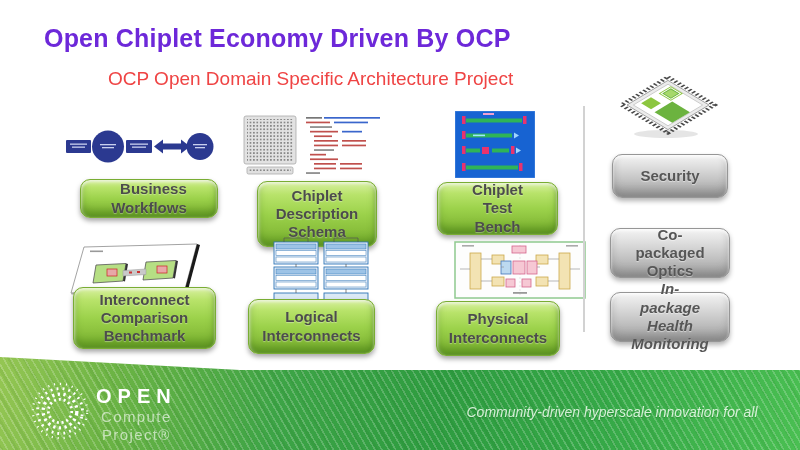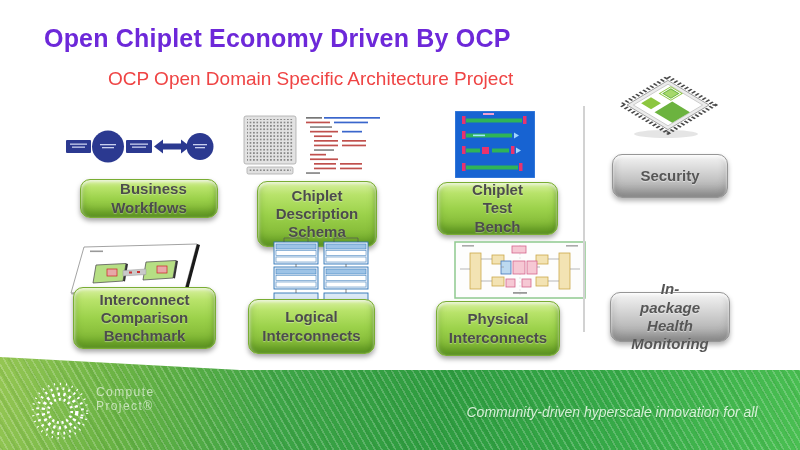--- a/index.html
+++ b/index.html
@@ -47,21 +47,21 @@
     clip-path:polygon(0 0, 30% 14%, 100% 14%, 100% 100%, 0 100%);
   }
   .footer-stripes {
     position:absolute; left:0; top:0; width:100%; height:100%;
     background:repeating-linear-gradient(60deg, rgba(255,255,255,0.20) 0px, rgba(255,255,255,0.20) 1.6px, rgba(255,255,255,0) 1.6px, rgba(255,255,255,0) 6px),
                repeating-linear-gradient(60deg, rgba(0,70,0,0.06) 0px, rgba(0,70,0,0.06) 3px, rgba(0,70,0,0) 3px, rgba(0,70,0,0) 13px);
   }
   .logo-burst { position:absolute; left:30px; top:24px; width:60px; height:60px; }
   .logo-text { position:absolute; left:96px; top:28px; }
   .logo-open { font-size:20px; font-weight:bold; letter-spacing:6px; color:#ffffff; }
-  .logo-sub  { font-size:12px; color:rgba(255,255,255,0.60); letter-spacing:1.4px; line-height:1.2; }
+  .logo-sub  { font-size:15px; color:rgba(255,255,255,0.60); letter-spacing:1.4px; line-height:1.2;text-align:center; }
   .tagline {
     position:absolute; left:462px; top:47px; width:300px; text-align:center;
     font-style:italic; font-size:14px; color:rgba(240,255,240,0.85);
     text-shadow:0 1px 1px rgba(0,60,0,0.25);
   }
 </style>
 </head>
 <body>
 
 <div class="slide">
@@ -247,37 +247,40 @@
       <rect x="-29" y="-29" width="58" height="58" fill="#ececec" stroke="#9a9a9a" stroke-width="1"></rect>
       <rect x="-24.5" y="-24.5" width="49" height="49" fill="#ffffff" stroke="#c8c8c8" stroke-width="1"></rect>
       <rect x="-1" y="-7" width="25" height="25" fill="#6cb33f"></rect>
       <rect x="-21" y="3" width="14" height="14" fill="#8cc63f"></rect>
       <rect x="-19.5" y="-23.5" width="16" height="16" fill="none" stroke="#8cc63f" stroke-width="1.2"></rect>
       <rect x="-17" y="-21" width="11" height="11" fill="#a6d86a" stroke="#6cb33f" stroke-width="1.2"></rect>
     </g>
   </svg>
 
   <div class="btn btn-gray" style="left:612px;top:154px;width:116px;height:44px;">Security</div>
+  <div class="btn btn-gray" style="left:610px;top:228px;width:120px;height:50px;">Co-packaged
+Optics</div>
   <div class="btn btn-gray" style="left:610px;top:292px;width:120px;height:50px;font-style:italic;">In-package
 Health
 Monitoring</div>
 
   <div class="footer">
     <div class="footer-stripes"></div>
 
     <svg class="logo-burst" viewBox="0 0 64 64">
       <g fill="none" stroke="#ffffff">
         <circle cx="32" cy="32" r="12.5" stroke-width="3" stroke-dasharray="2.2,3"></circle>
         <circle cx="32" cy="32" r="18" stroke-width="3.5" stroke-dasharray="2.5,3.6" transform="rotate(8 32 32)"></circle>
         <circle cx="32" cy="32" r="24" stroke-width="3" stroke-dasharray="2,4.4" transform="rotate(15 32 32)"></circle>
         <circle cx="32" cy="32" r="29" stroke-width="2.4" stroke-dasharray="1.2,5.2" transform="rotate(4 32 32)"></circle>
       </g>
     </svg>
 
     <div class="logo-text">
+      <div class="logo-open">OPEN</div>
       <div class="logo-sub">Compute</div>
       <div class="logo-sub">Project®</div>
     </div>
 
     <div class="tagline">Community-driven hyperscale innovation for all</div>
   </div>
 
 </div>
 
 </body></html>

